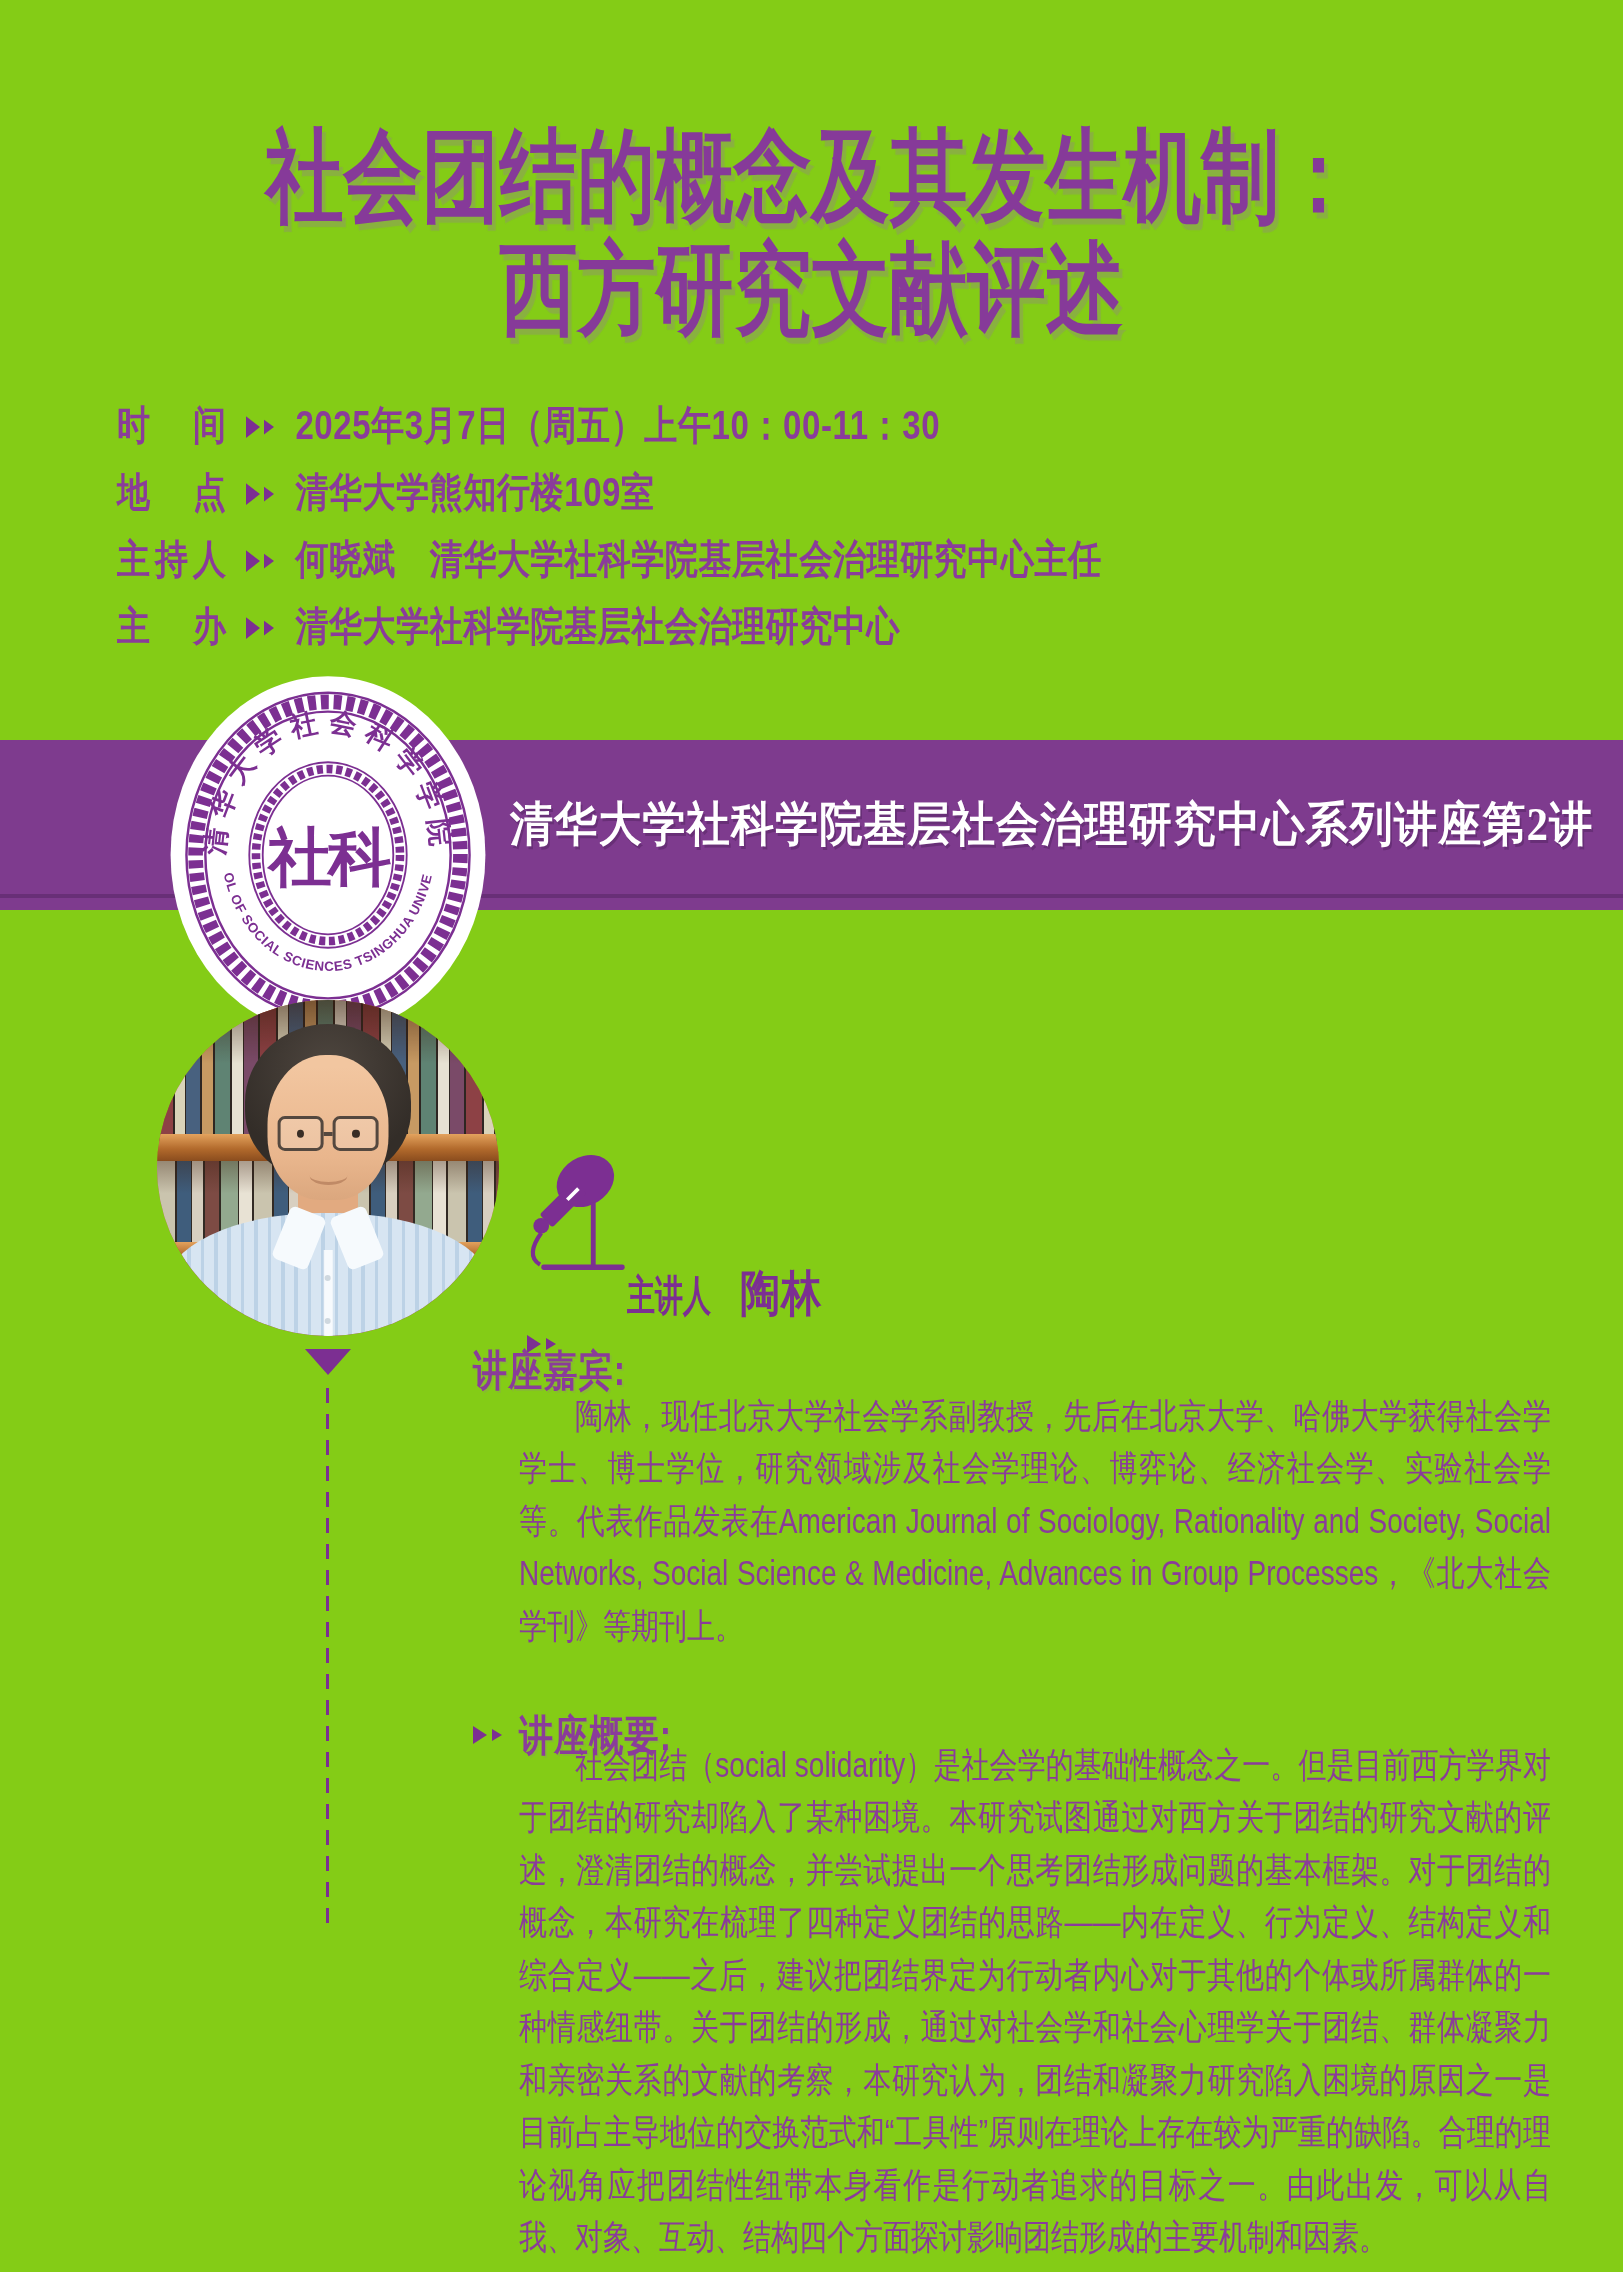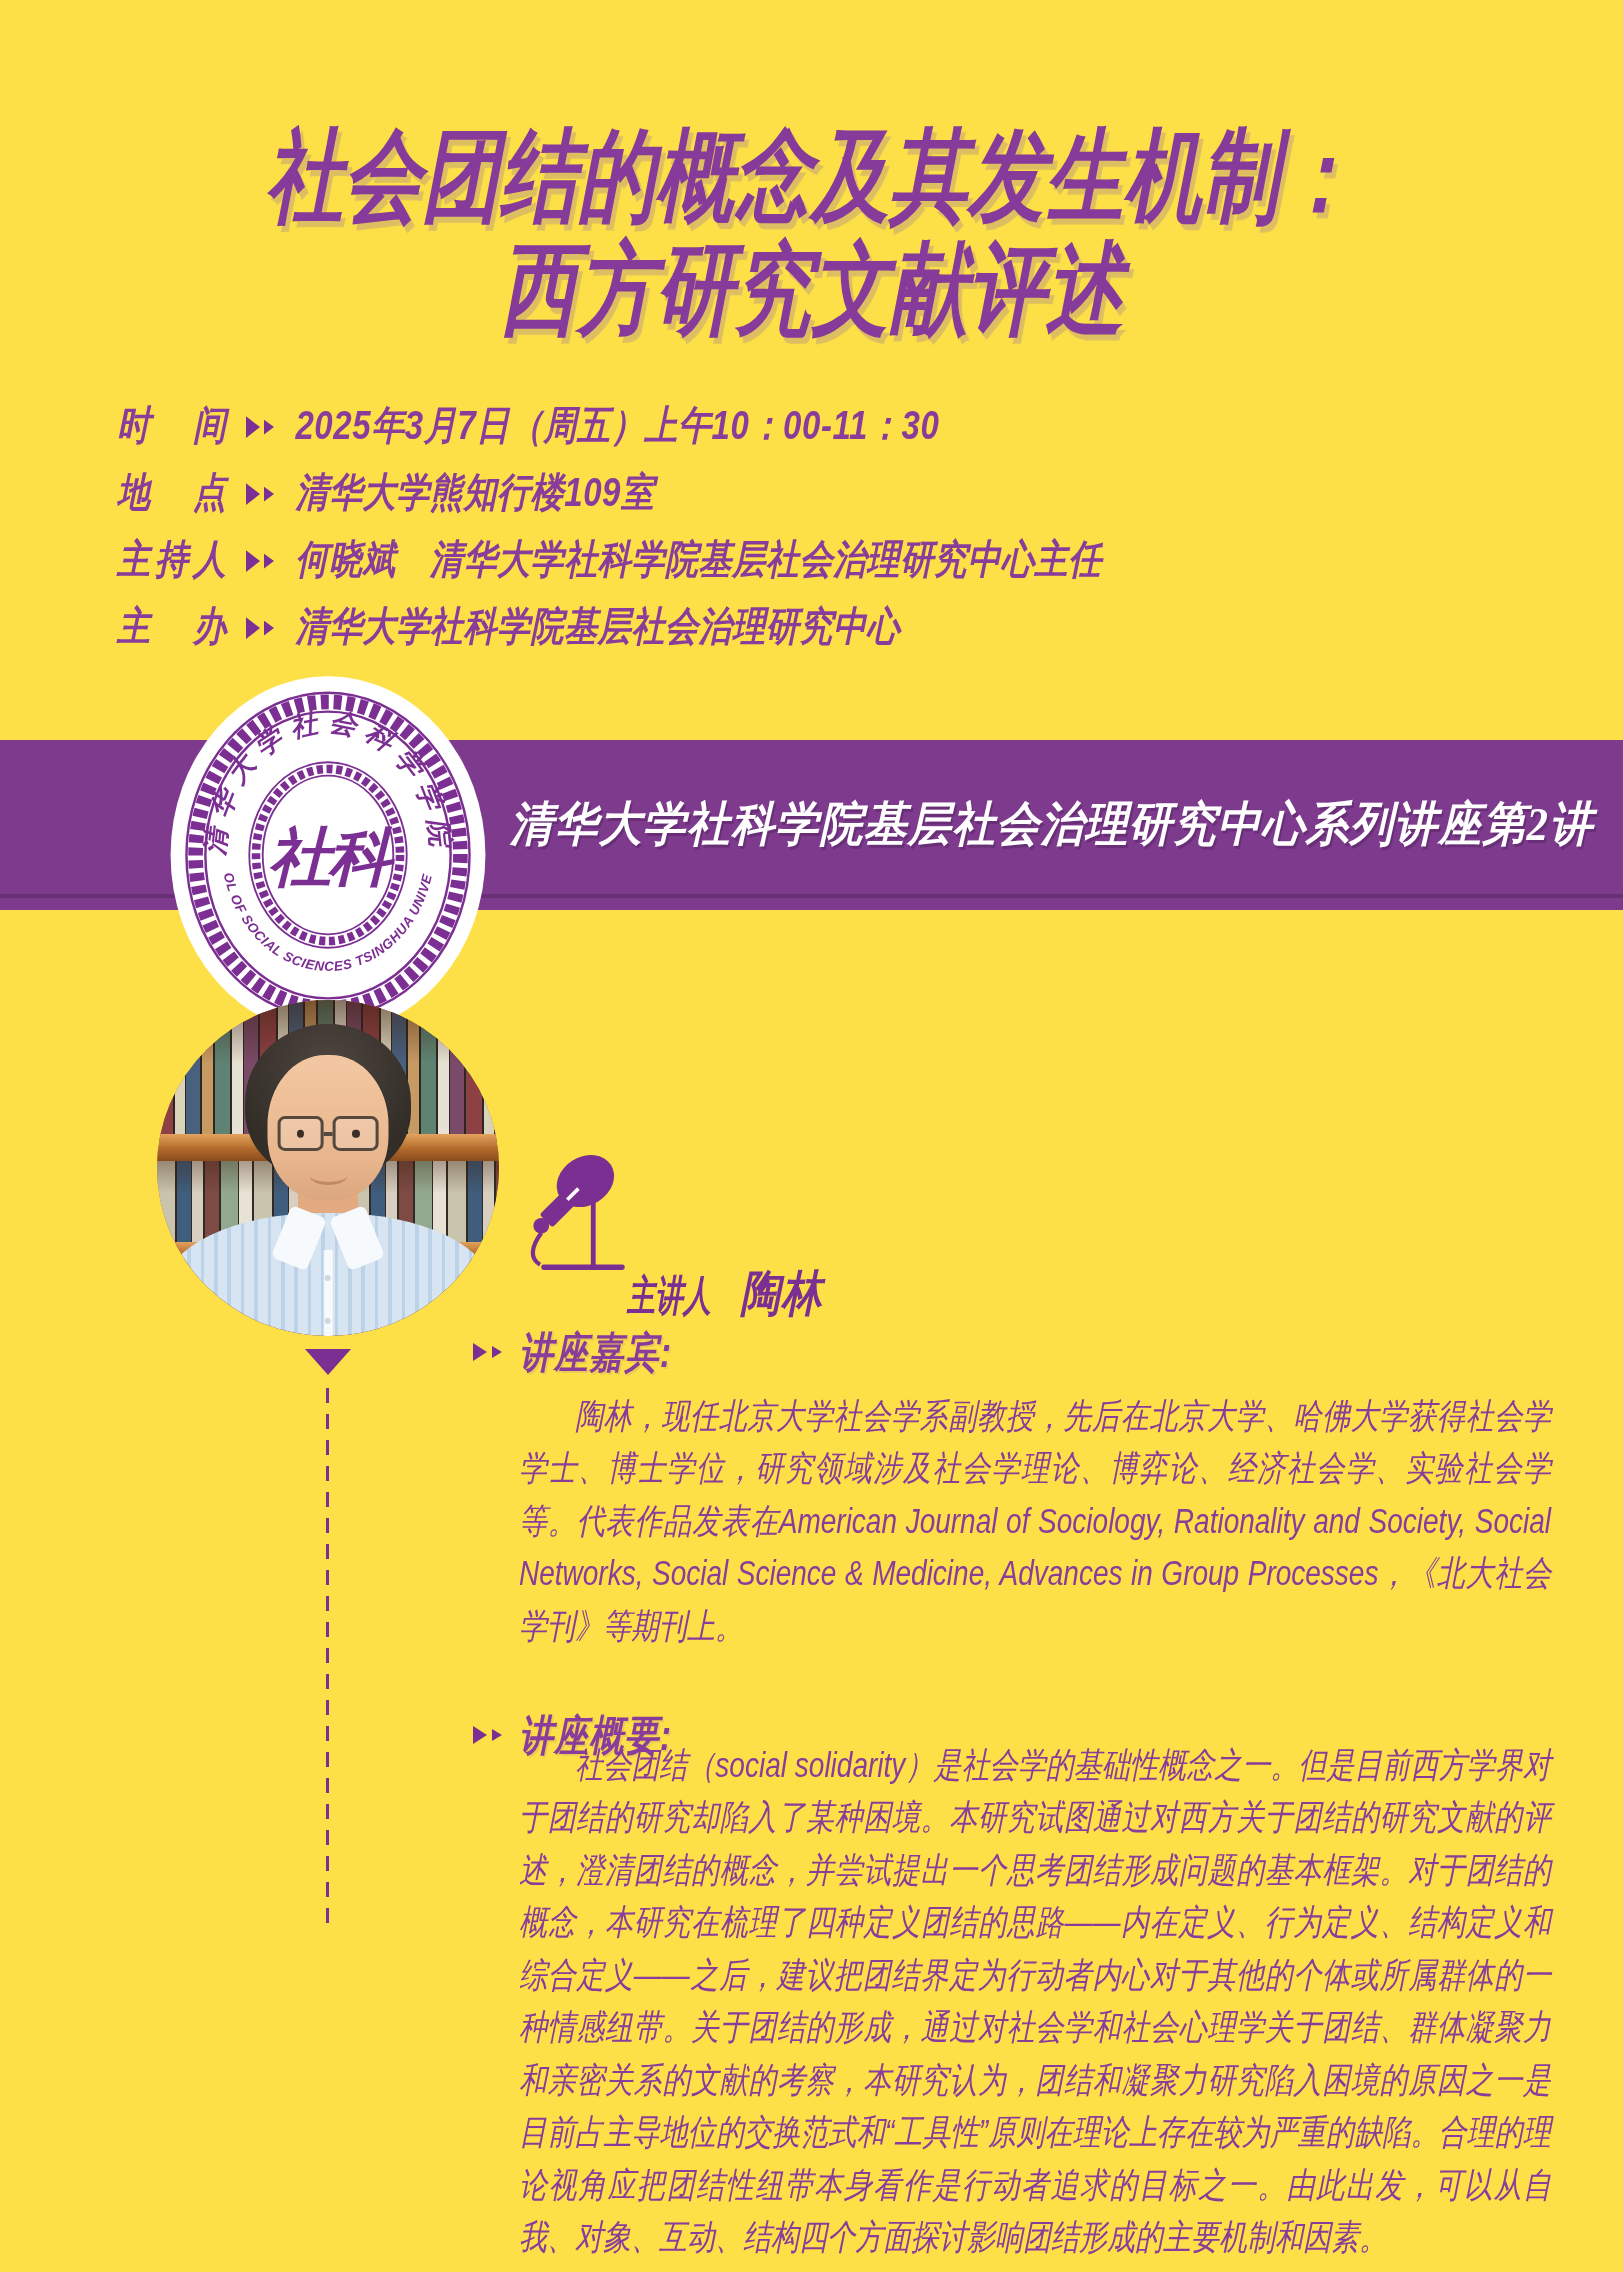--- a/index.html
+++ b/index.html
@@ -1,22 +1,21 @@
 <!DOCTYPE html>
 <html style="font-size:9.8px"><head>
 <meta charset="utf-8">
 <style>
   html,body{margin:0;padding:0;background:#ffffff;}
   .poster{
     position:relative;
     width:1623px;height:2273px;
-    background:#fde047;
+    background:#84cc16;
     overflow:hidden;
     font-family:"Liberation Sans","DejaVu Sans",sans-serif;
-    font-style:italic;
   }
   :root{
     --pt:#8a3c9a;        
     --pd:#7c2f92;        
     --band:#7e3b8e;      
   }
 
   
   .title{
     position:absolute;left:0;top:120px;width:100%;
@@ -186,21 +185,21 @@
     position:absolute;left:473px;display:flex;align-items:center;
     color:var(--pt);
   }
   .sec-head .dbl-tri{margin-right:17px;}
   .sec-head .txt{
     font-size:34px;font-weight:800;line-height:1;letter-spacing:1.2px;
     transform:scaleY(1.25);transform-origin:center left;
     text-shadow:1.8px 1.8px 0 rgba(150,115,160,.18);
     white-space:nowrap;
   }
-  .sec-head.h1{top:1335px;}
+  .sec-head.h1{top:1335px;flex-direction:column;}
   .sec-head.h2{top:1718px;}
   .para{
     position:absolute;left:519px;width:1032px;
     color:var(--pt);
     font-size:28px;line-height:42px;font-weight:500;
     text-align:justify;
     transform:scaleY(1.25);transform-origin:top left;
     text-indent:56px;
   }
   .para.p1{top:1390px;}

